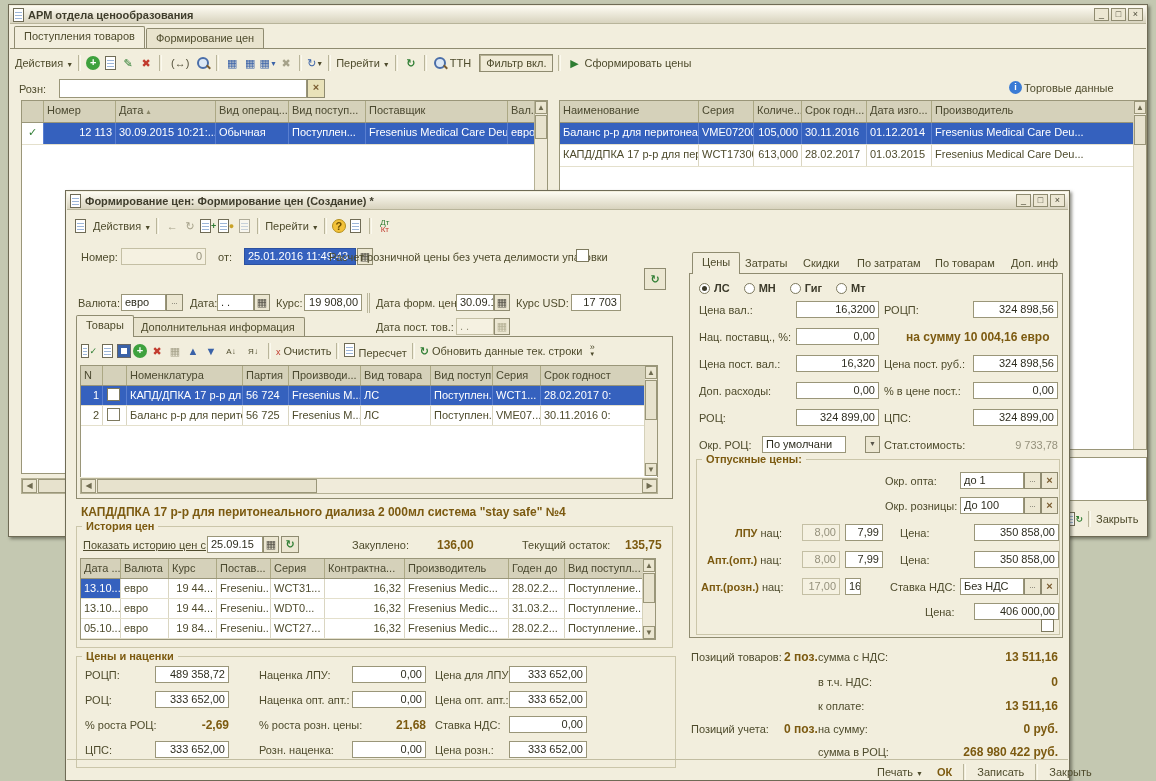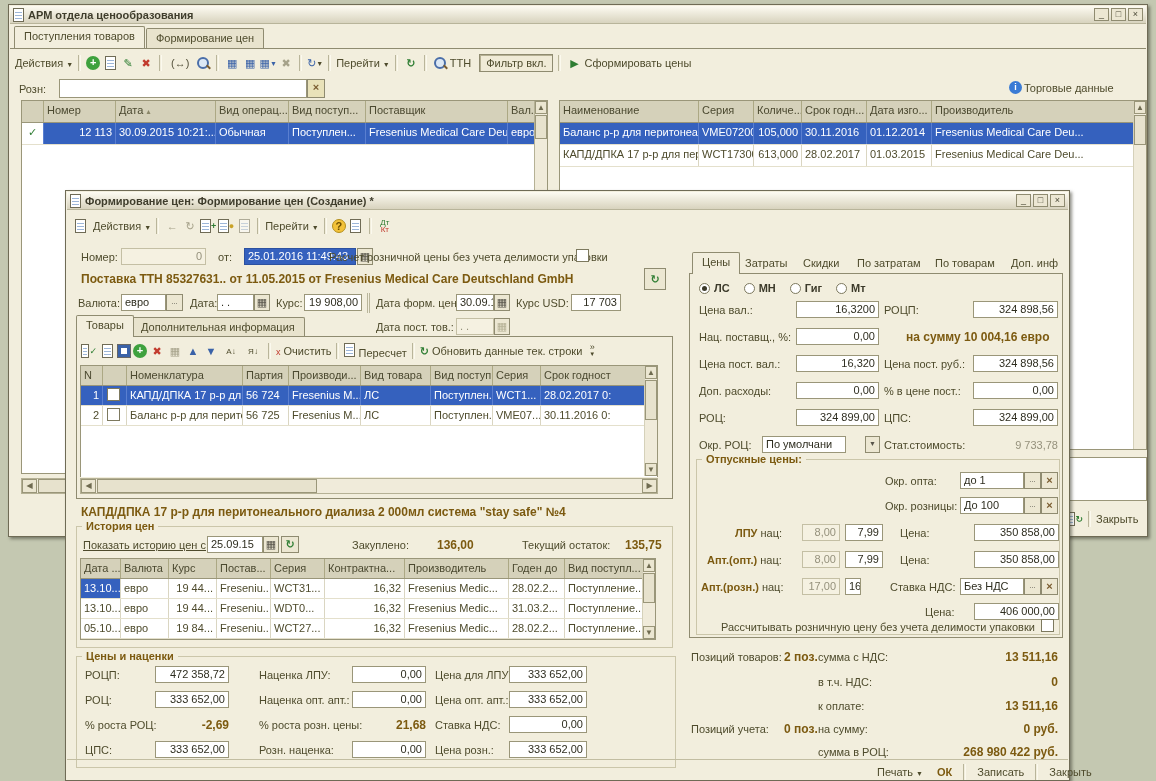--- a/index.html
+++ b/index.html
@@ -231,21 +231,20 @@
   </div>
 
   <div class="lbl" style="left:15px;top:60px">Номер:</div>
   <div class="fld dis num" style="left:55px;top:57px;width:85px">0</div>
   <div class="lbl" style="left:152px;top:60px">от:</div>
   <div class="fld sel" style="left:178px;top:57px;width:112px">25.01.2016 11:49:43</div>
   <span class="sqbtn" style="left:291px;top:57px;width:16px">▦</span>
   <div class="lbl" style="left:263px;top:60px">Расчет розничной цены без учета делимости упаковки</div>
   <span class="cb" style="left:510px;top:58px"></span>
 
-  <div class="lbl bld" style="left:15px;top:82px;font-size:12px">Поставка ТТН 85327631.. от 11.05.2015 от Fresenius Medical Care Deutschland GmbH</div>
   <span class="sqbtn" style="left:578px;top:77px;width:22px;height:22px;line-height:20px"><span class="grn" style="font-weight:bold">↻</span></span>
 
   <div class="lbl" style="left:12px;top:106px">Валюта:</div>
   <div class="fld" style="left:55px;top:103px;width:45px">евро</div>
   <span class="sqbtn" style="left:100px;top:103px;width:17px;font-size:8px">...</span>
   <div class="lbl" style="left:124px;top:106px">Дата:</div>
   <div class="fld" style="left:151px;top:103px;width:37px">. .</div>
   <span class="sqbtn" style="left:188px;top:103px;width:16px">▦</span>
   <div class="lbl" style="left:210px;top:106px">Курс:</div>
   <div class="fld num" style="left:238px;top:103px;width:58px">19 908,00</div>
@@ -402,21 +401,21 @@
         <span class="sbb" style="left:0;top:0;width:12px;height:13px">▲</span>
         <span class="thumb" style="left:0;top:14px;width:12px;height:30px"></span>
         <span class="sbb" style="left:0;bottom:0;width:12px;height:13px">▼</span>
       </div>
     </div>
   </div>
 
   <div class="grp" style="left:10px;top:465px;width:600px;height:112px">
     <div class="leg">Цены и наценки</div>
     <div class="lbl" style="left:8px;top:12px">РОЦП:</div>
-    <div class="fld num" style="left:78px;top:9px;width:74px">472 358,72</div>
+    <div class="fld num" style="left:78px;top:9px;width:74px">489 358,72</div>
     <div class="lbl" style="left:182px;top:12px">Наценка ЛПУ:</div>
     <div class="fld num" style="left:275px;top:9px;width:74px">0,00</div>
     <div class="lbl" style="left:358px;top:12px">Цена для ЛПУ:</div>
     <div class="fld num" style="left:432px;top:9px;width:78px">333 652,00</div>
     <div class="lbl" style="left:8px;top:37px">РОЦ:</div>
     <div class="fld num" style="left:78px;top:34px;width:74px">333 652,00</div>
     <div class="lbl" style="left:182px;top:37px">Наценка опт. апт.:</div>
     <div class="fld num" style="left:275px;top:34px;width:74px">0,00</div>
     <div class="lbl" style="left:358px;top:37px">Цена опт. апт.:</div>
     <div class="fld num" style="left:432px;top:34px;width:78px">333 652,00</div>
@@ -506,21 +505,20 @@
     <div class="fld dis num" style="left:105px;top:118px;width:38px">17,00</div>
     <div class="fld num" style="left:148px;top:118px;width:16px">16,97</div>
     <div class="lbl" style="left:193px;top:121px">Ставка НДС:</div>
     <div class="fld" style="left:263px;top:118px;width:64px">Без НДС</div>
     <span class="sqbtn" style="left:327px;top:118px;width:17px;font-size:8px">...</span>
     <span class="sqbtn" style="left:344px;top:118px;width:17px;color:#7a5c30;font-weight:bold">×</span>
 
     <div class="lbl" style="left:228px;top:146px">Цена:</div>
     <div class="fld num" style="left:277px;top:143px;width:85px">406 000,00</div>
   </div>
-  <div class="lbl" style="left:655px;top:430px">Рассчитывать розничную цену без учета делимости упаковки</div>
   <span class="cb" style="left:975px;top:428px"></span>
 
   <div class="lbl" style="left:625px;top:460px">Позиций товаров:</div>
   <div class="lbl bld" style="left:718px;top:460px;font-size:12px">2 поз.</div>
   <div class="lbl" style="left:752px;top:460px">сумма с НДС:</div>
   <div class="lbl bld num" style="left:860px;top:460px;width:132px;font-size:12px">13 511,16</div>
   <div class="lbl" style="left:752px;top:485px">в т.ч. НДС:</div>
   <div class="lbl bld num" style="left:860px;top:485px;width:132px;font-size:12px">0</div>
   <div class="lbl" style="left:752px;top:509px">к оплате:</div>
   <div class="lbl bld num" style="left:860px;top:509px;width:132px;font-size:12px">13 511,16</div>

